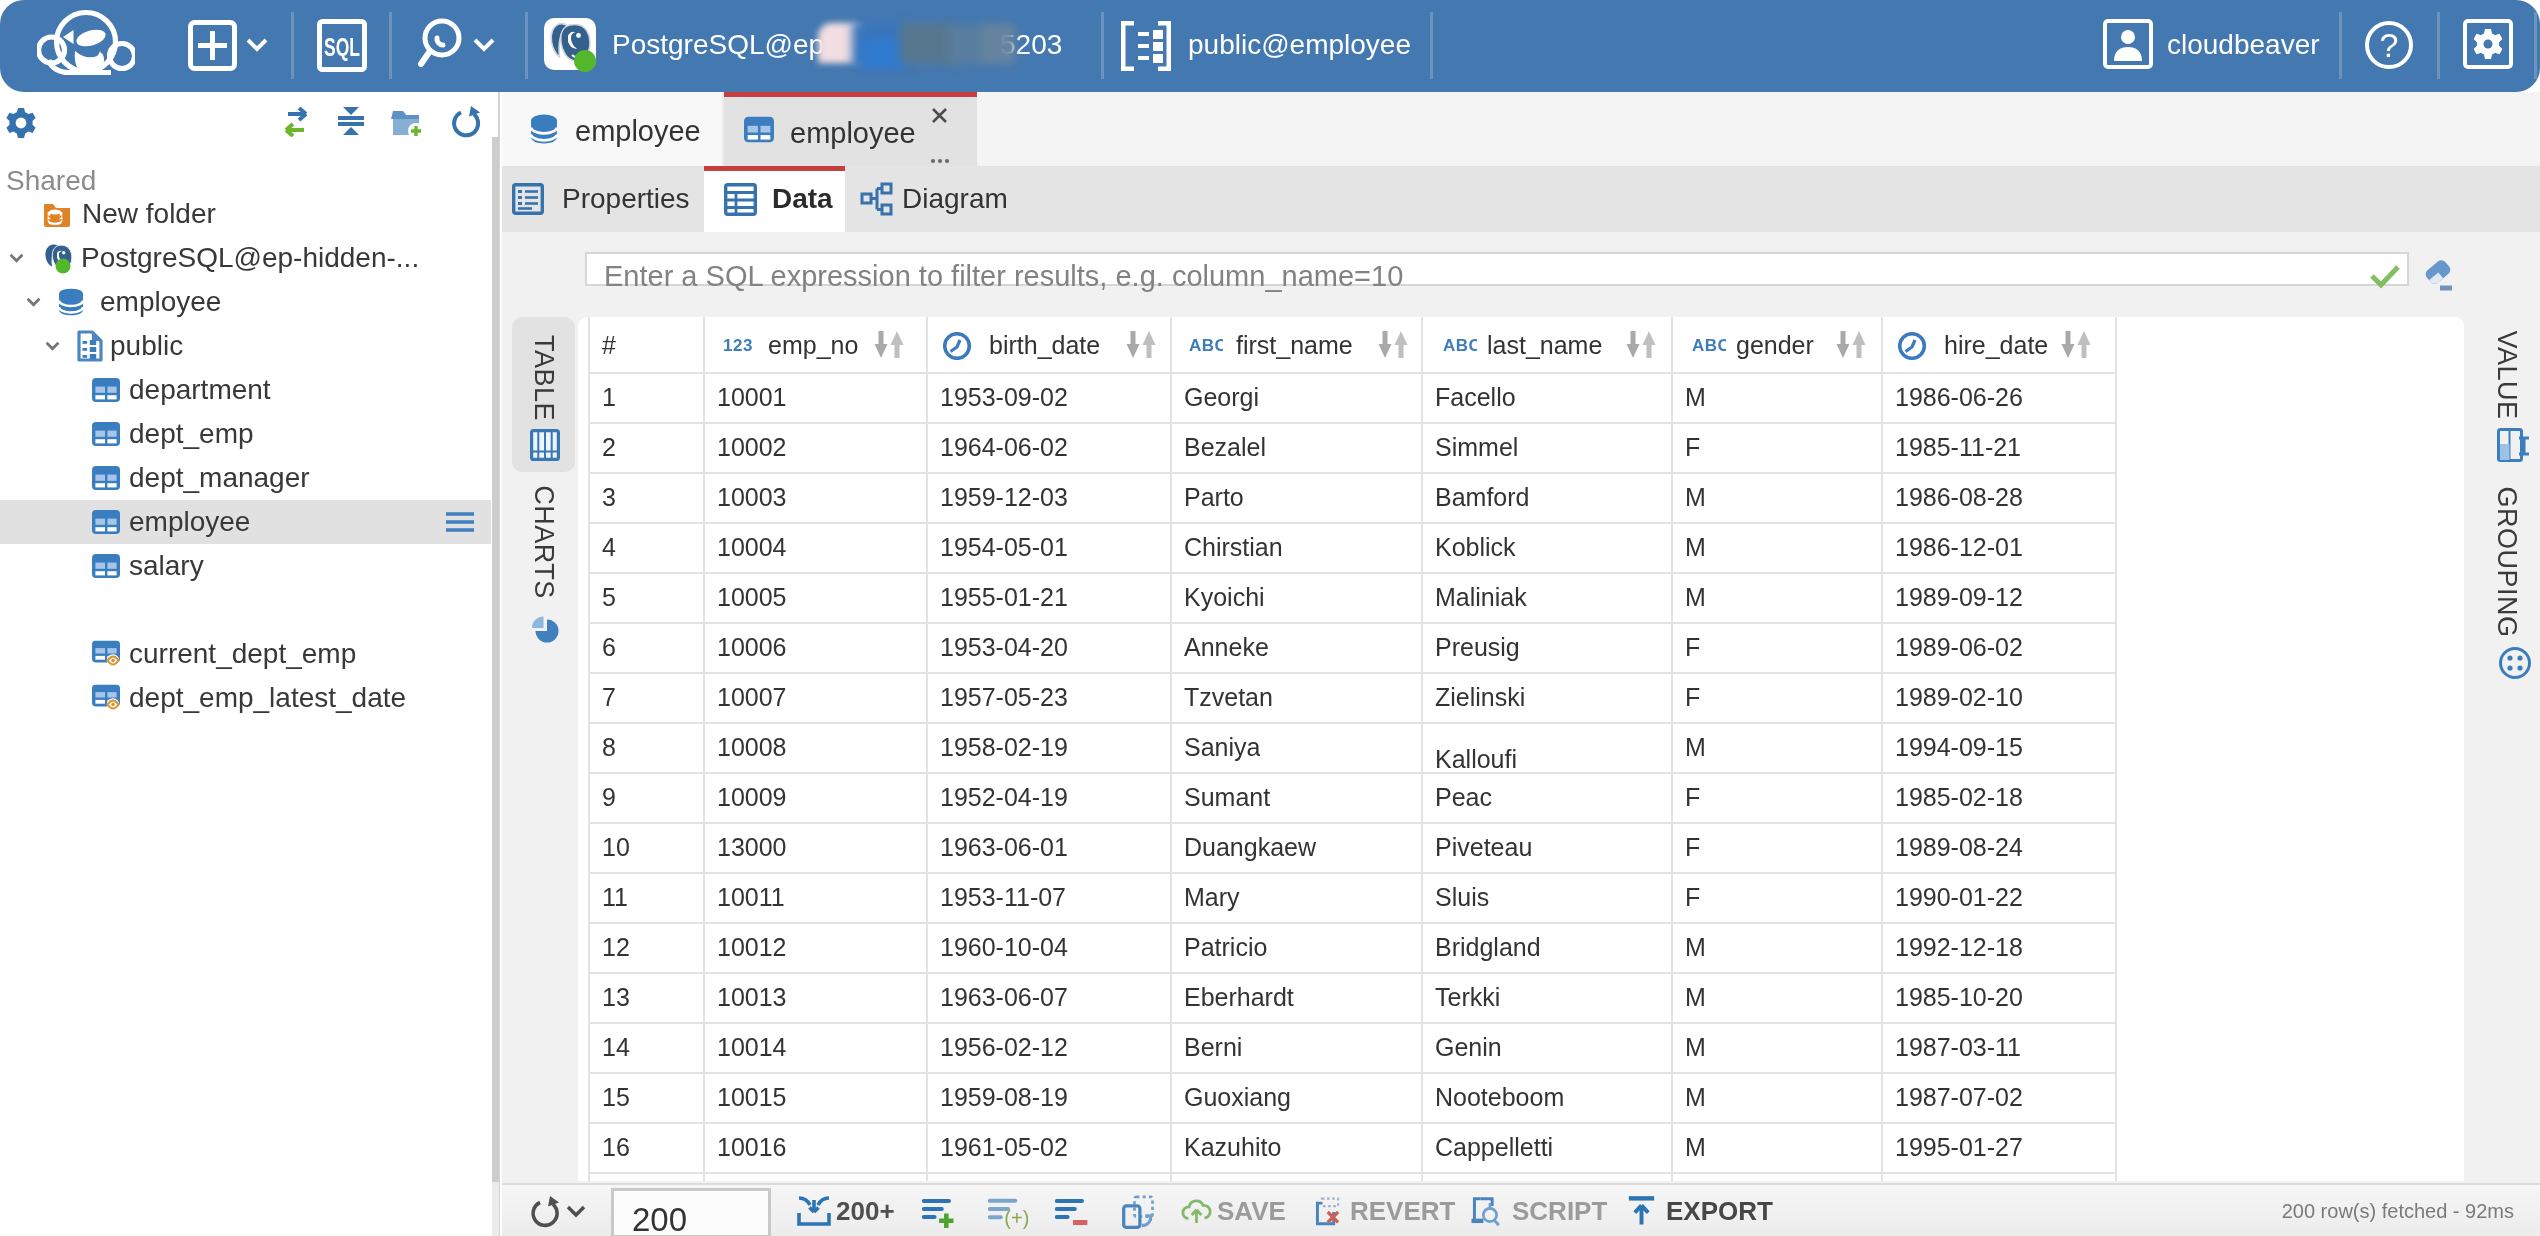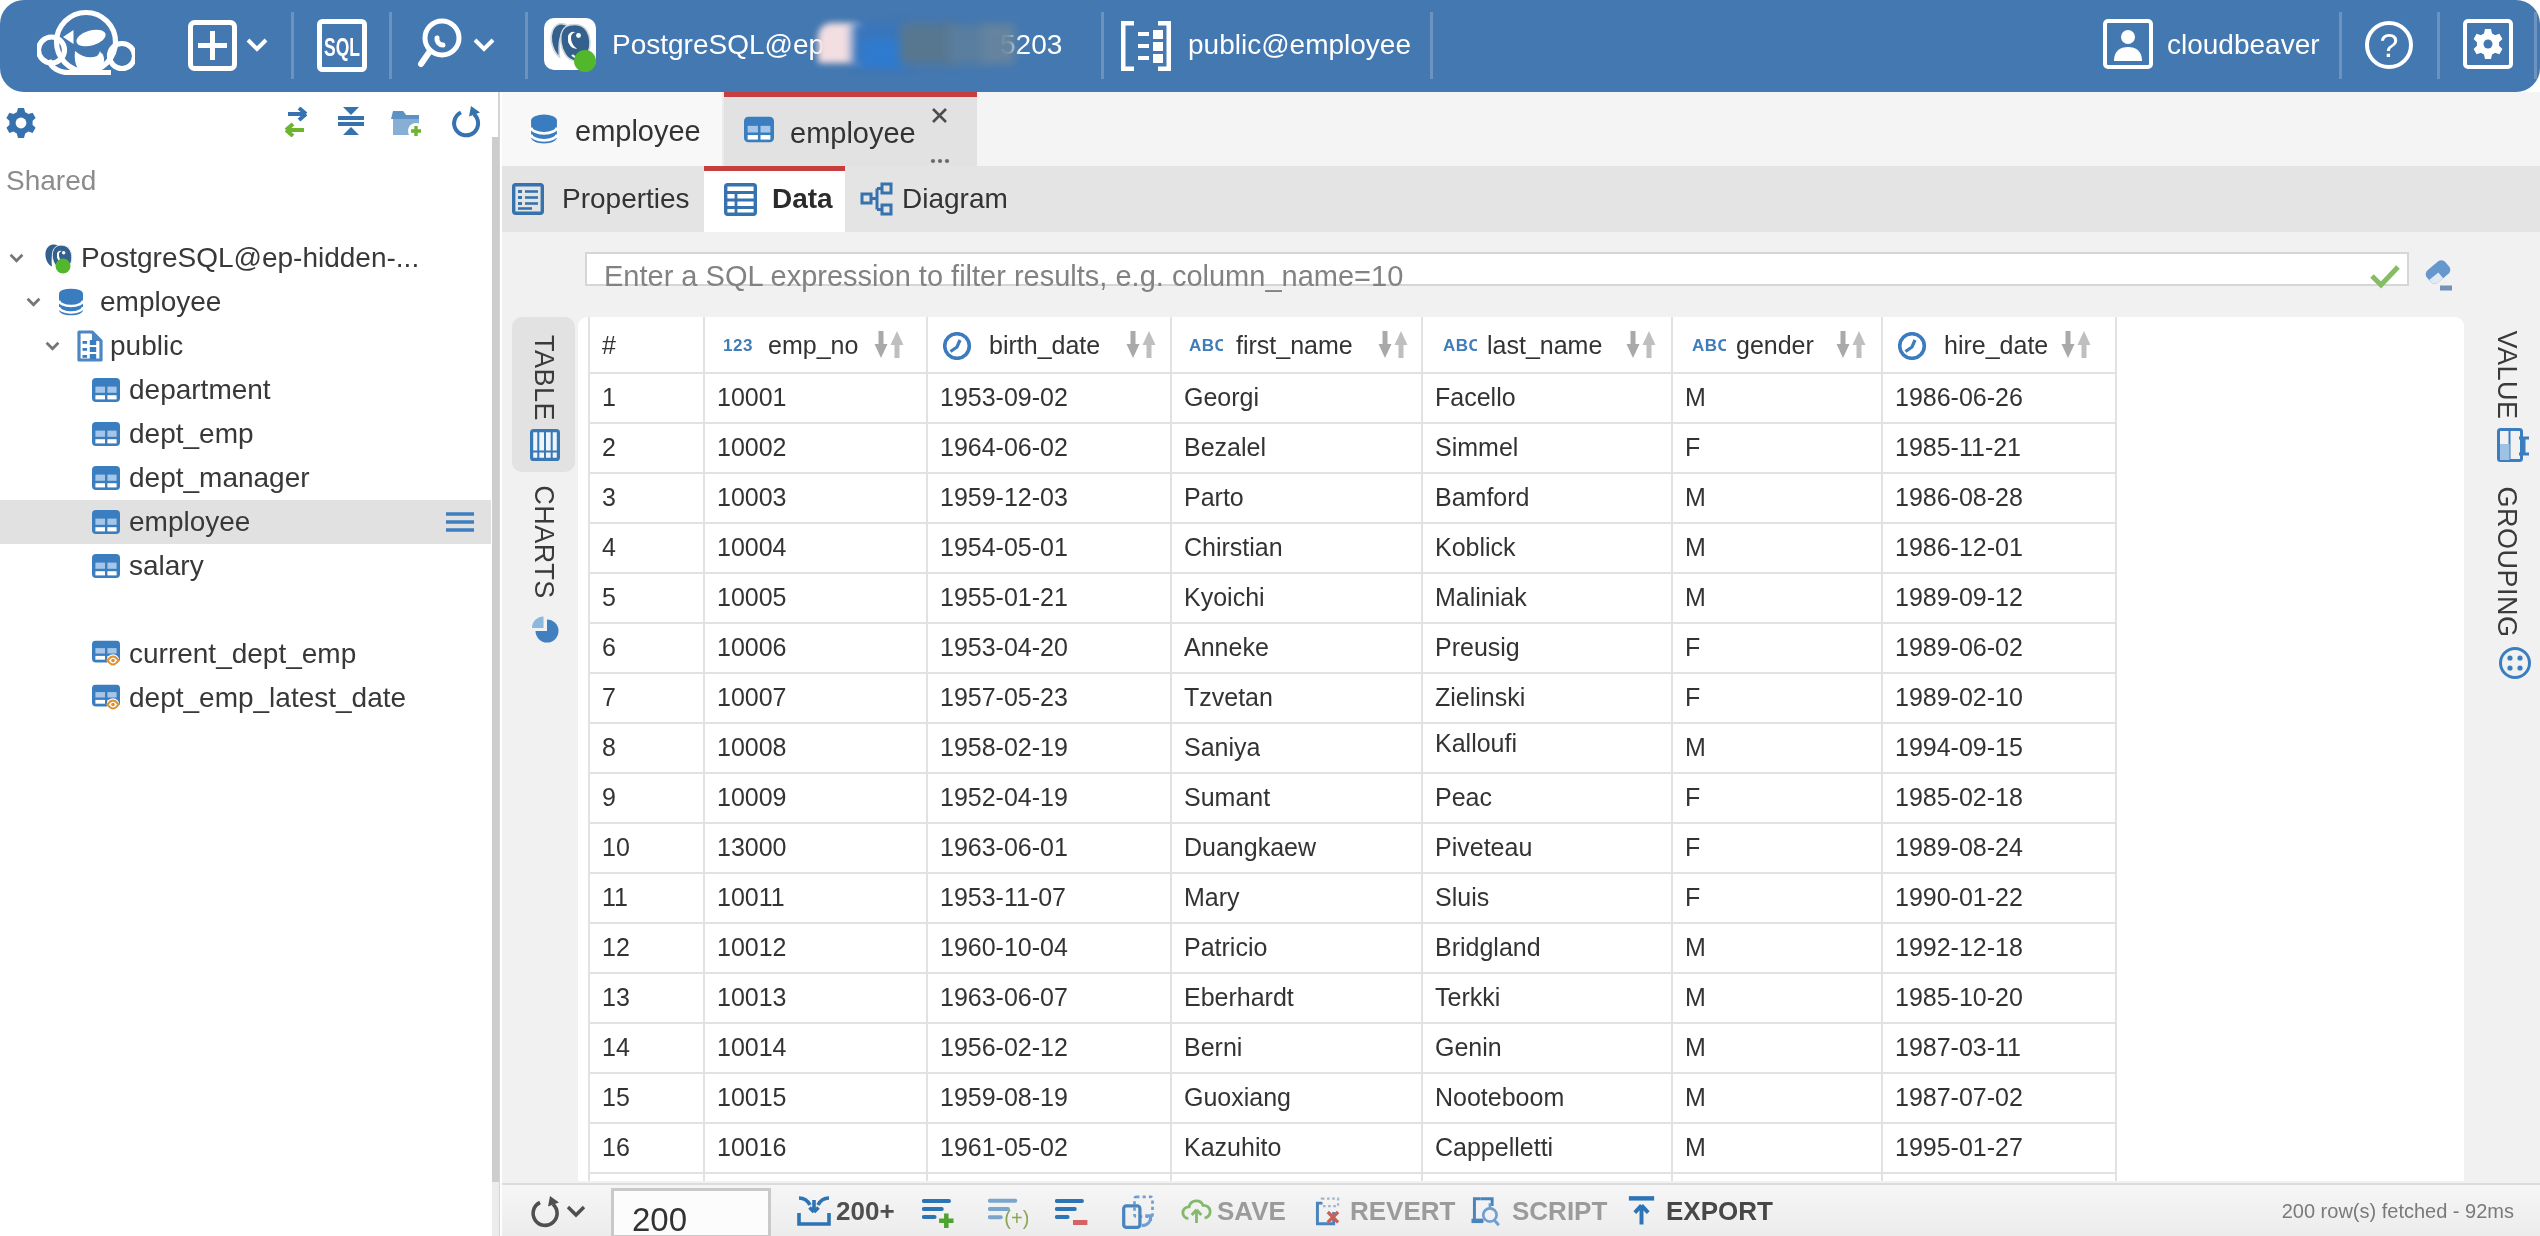--- a/index.html
+++ b/index.html
@@ -167,20 +167,29 @@
     <path d="M2 4 h10 l3 4 h13 v4 h-28 z" fill="#5d93c4"></path>
     <circle cx="25" cy="24" r="8" fill="#fff"></circle>
     <path d="M25 19 v10 M20 24 h10" stroke="#6cb52d" stroke-width="3.4"></path>
   </svg>
   <svg class="abs" style="left:450px;top:13px" width="32" height="34" viewBox="0 0 32 34">
     <path d="M11 7.5 A12 12 0 1 0 24 9.3" fill="none" stroke="#3572ae" stroke-width="4"></path>
     <path d="M19 11.5 L21 1 L30 7.5 Z" fill="#3572ae"></path>
   </svg>
   <div class="abs shared">Shared</div>
 
+  <div class="trow" style="top:100px">
+    <svg class="ticon" style="left:43px" width="28" height="26" viewBox="0 0 28 26">
+      <path d="M1 3 h9 l3 4 h14 v17 a2 2 0 0 1 -2 2 h-22 a2 2 0 0 1 -2 -2 z" fill="#e08327"></path>
+      <ellipse cx="12" cy="11" rx="6" ry="2.6" fill="#fff"></ellipse>
+      <path d="M6 11 v9 c0 1.6 2.7 2.6 6 2.6 s6 -1 6 -2.6 v-9" fill="none" stroke="#fff" stroke-width="2.6"></path>
+      <path d="M6 14.5 c0 1.6 2.7 2.6 6 2.6 s6 -1 6 -2.6 M6 18 c0 1.6 2.7 2.6 6 2.6 s6 -1 6 -2.6" fill="none" stroke="#e08327" stroke-width="1.6"></path>
+    </svg>
+    <span class="lbl" style="left:82px">New folder</span>
+  </div>
   <div class="trow" style="top:144px">
     <svg class="chev" style="left:8px" width="17" height="11" viewBox="0 0 17 11">
         <path d="M2 2 L8.5 8.5 L15 2" fill="none" stroke="#757575" stroke-width="3"></path>
       </svg>
     <svg class="ticon" style="left:42px" width="32" height="32" viewBox="0 0 32 32">
       <path d="M9 3 C5 4.5 3 9 3.5 14 C4 19 6.5 23 10 24.5 C9.3 19.5 9.5 15 10.5 11 C11.5 7 13.5 4.5 16 3.5 C13.7 2.3 11 2.3 9 3 Z" fill="#33608c"></path>
       <path d="M16.5 3.5 C11.5 5 9.8 10 10.5 15.5 C11.2 21 14.5 25.5 19 26.5 C23.5 27.3 27.5 24.8 29 20.5 C30.5 16 29.8 10.5 27.3 7 C24.6 3.4 20.3 2.6 16.5 3.5 Z" fill="#33608c" stroke="#e8ecef" stroke-width="1"></path>
       <path d="M15 11.5 C15.6 9.2 17.9 8.1 19.9 9.1 C18.1 9.3 16.9 10.8 16.9 12.7 C16.9 15.9 18.4 18.6 21 19.9 C18.4 20.6 15.6 18.1 15 15.2 Z" fill="#fff"></path>
       <circle cx="21.7" cy="10.7" r="1.7" fill="#fff"></circle>
       <circle cx="21" cy="24" r="7.5" fill="#52b72a"></circle>
@@ -533,21 +542,21 @@
       <div class="cell" style="left:139px;top:366px">10007</div>
       <div class="cell" style="left:362px;top:366px">1957-05-23</div>
       <div class="cell" style="left:606px;top:366px">Tzvetan</div>
       <div class="cell" style="left:857px;top:366px">Zielinski</div>
       <div class="cell" style="left:1107px;top:366px">F</div>
       <div class="cell" style="left:1317px;top:366px">1989-02-10</div>
       <div class="cell" style="left:24px;top:416px">8</div>
       <div class="cell" style="left:139px;top:416px">10008</div>
       <div class="cell" style="left:362px;top:416px">1958-02-19</div>
       <div class="cell" style="left:606px;top:416px">Saniya</div>
-      <div class="cell" style="left:857px;top:412px">Kalloufi</div>
+      <div class="cell" style="left:857px;top:428px">Kalloufi</div>
       <div class="cell" style="left:1107px;top:416px">M</div>
       <div class="cell" style="left:1317px;top:416px">1994-09-15</div>
       <div class="cell" style="left:24px;top:466px">9</div>
       <div class="cell" style="left:139px;top:466px">10009</div>
       <div class="cell" style="left:362px;top:466px">1952-04-19</div>
       <div class="cell" style="left:606px;top:466px">Sumant</div>
       <div class="cell" style="left:857px;top:466px">Peac</div>
       <div class="cell" style="left:1107px;top:466px">F</div>
       <div class="cell" style="left:1317px;top:466px">1985-02-18</div>
       <div class="cell" style="left:24px;top:516px">10</div>

